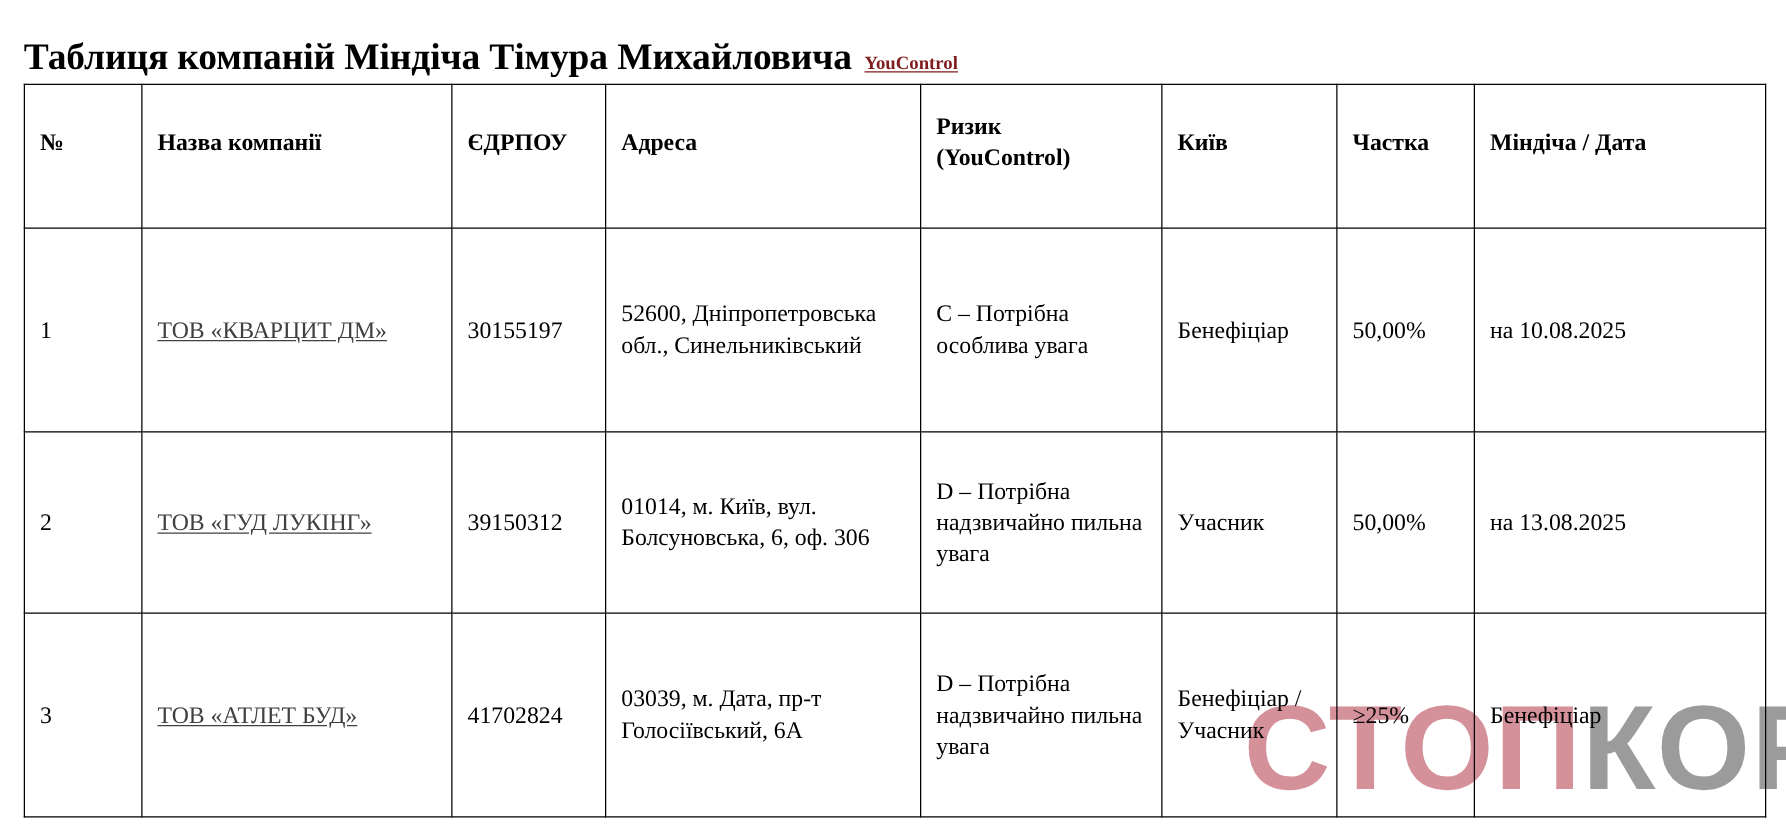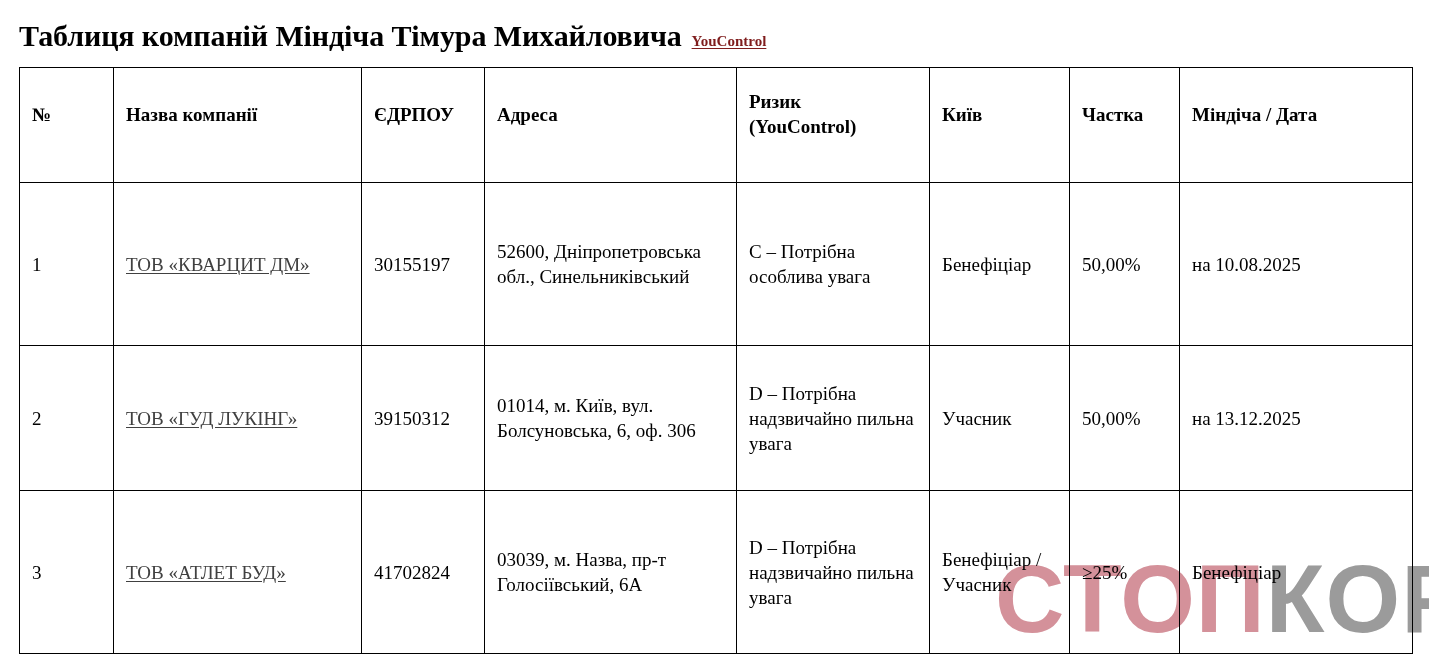--- a/index.html
+++ b/index.html
@@ -14,21 +14,21 @@
     position: relative;
     overflow: hidden;
     font-family: "Liberation Serif", "DejaVu Serif", serif;
     color: #000000;
   }
 
   
   #title-bar {
     position: absolute;
     left: 19px;
-    top: 19px;
+    top: 29px;
     height: 42px;
     display: flex;
     align-items: baseline;
     white-space: nowrap;
   }
   #page-title {
     font-size: 30px;
     font-weight: bold;
     letter-spacing: -0.1px;
     line-height: 34px;
@@ -182,26 +182,26 @@
       <td><span>на 10.08.2025</span></td>
     </tr>
     <tr>
       <td><span>2</span></td>
       <td><a class="cell-link nowrapish">ТОВ «ГУД ЛУКІНГ»</a></td>
       <td><span>39150312</span></td>
       <td><span>01014, м. Київ, вул. Болсуновська, 6, оф. 306</span></td>
       <td><span>D – Потрібна надзвичайно пильна увага</span></td>
       <td><span>Учасник</span></td>
       <td><span>50,00%</span></td>
-      <td><span>на 13.12.2025</span></td>
+      <td><span>на 13.08.2025</span></td>
     </tr>
     <tr>
       <td><span>3</span></td>
       <td><a class="cell-link nowrapish">ТОВ «АТЛЕТ БУД»</a></td>
       <td><span>41702824</span></td>
-      <td><span>03039, м. Назва, пр-т Голосіївський, 6А</span></td>
+      <td><span>03039, м. Дата, пр-т Голосіївський, 6А</span></td>
       <td><span>D – Потрібна надзвичайно пильна увага</span></td>
       <td><span>Бенефіціар / Учасник</span></td>
       <td><span>≥25%</span></td>
       <td><span>Бенефіціар</span></td>
     </tr>
   </tbody>
 </table>
 
 </body></html>

